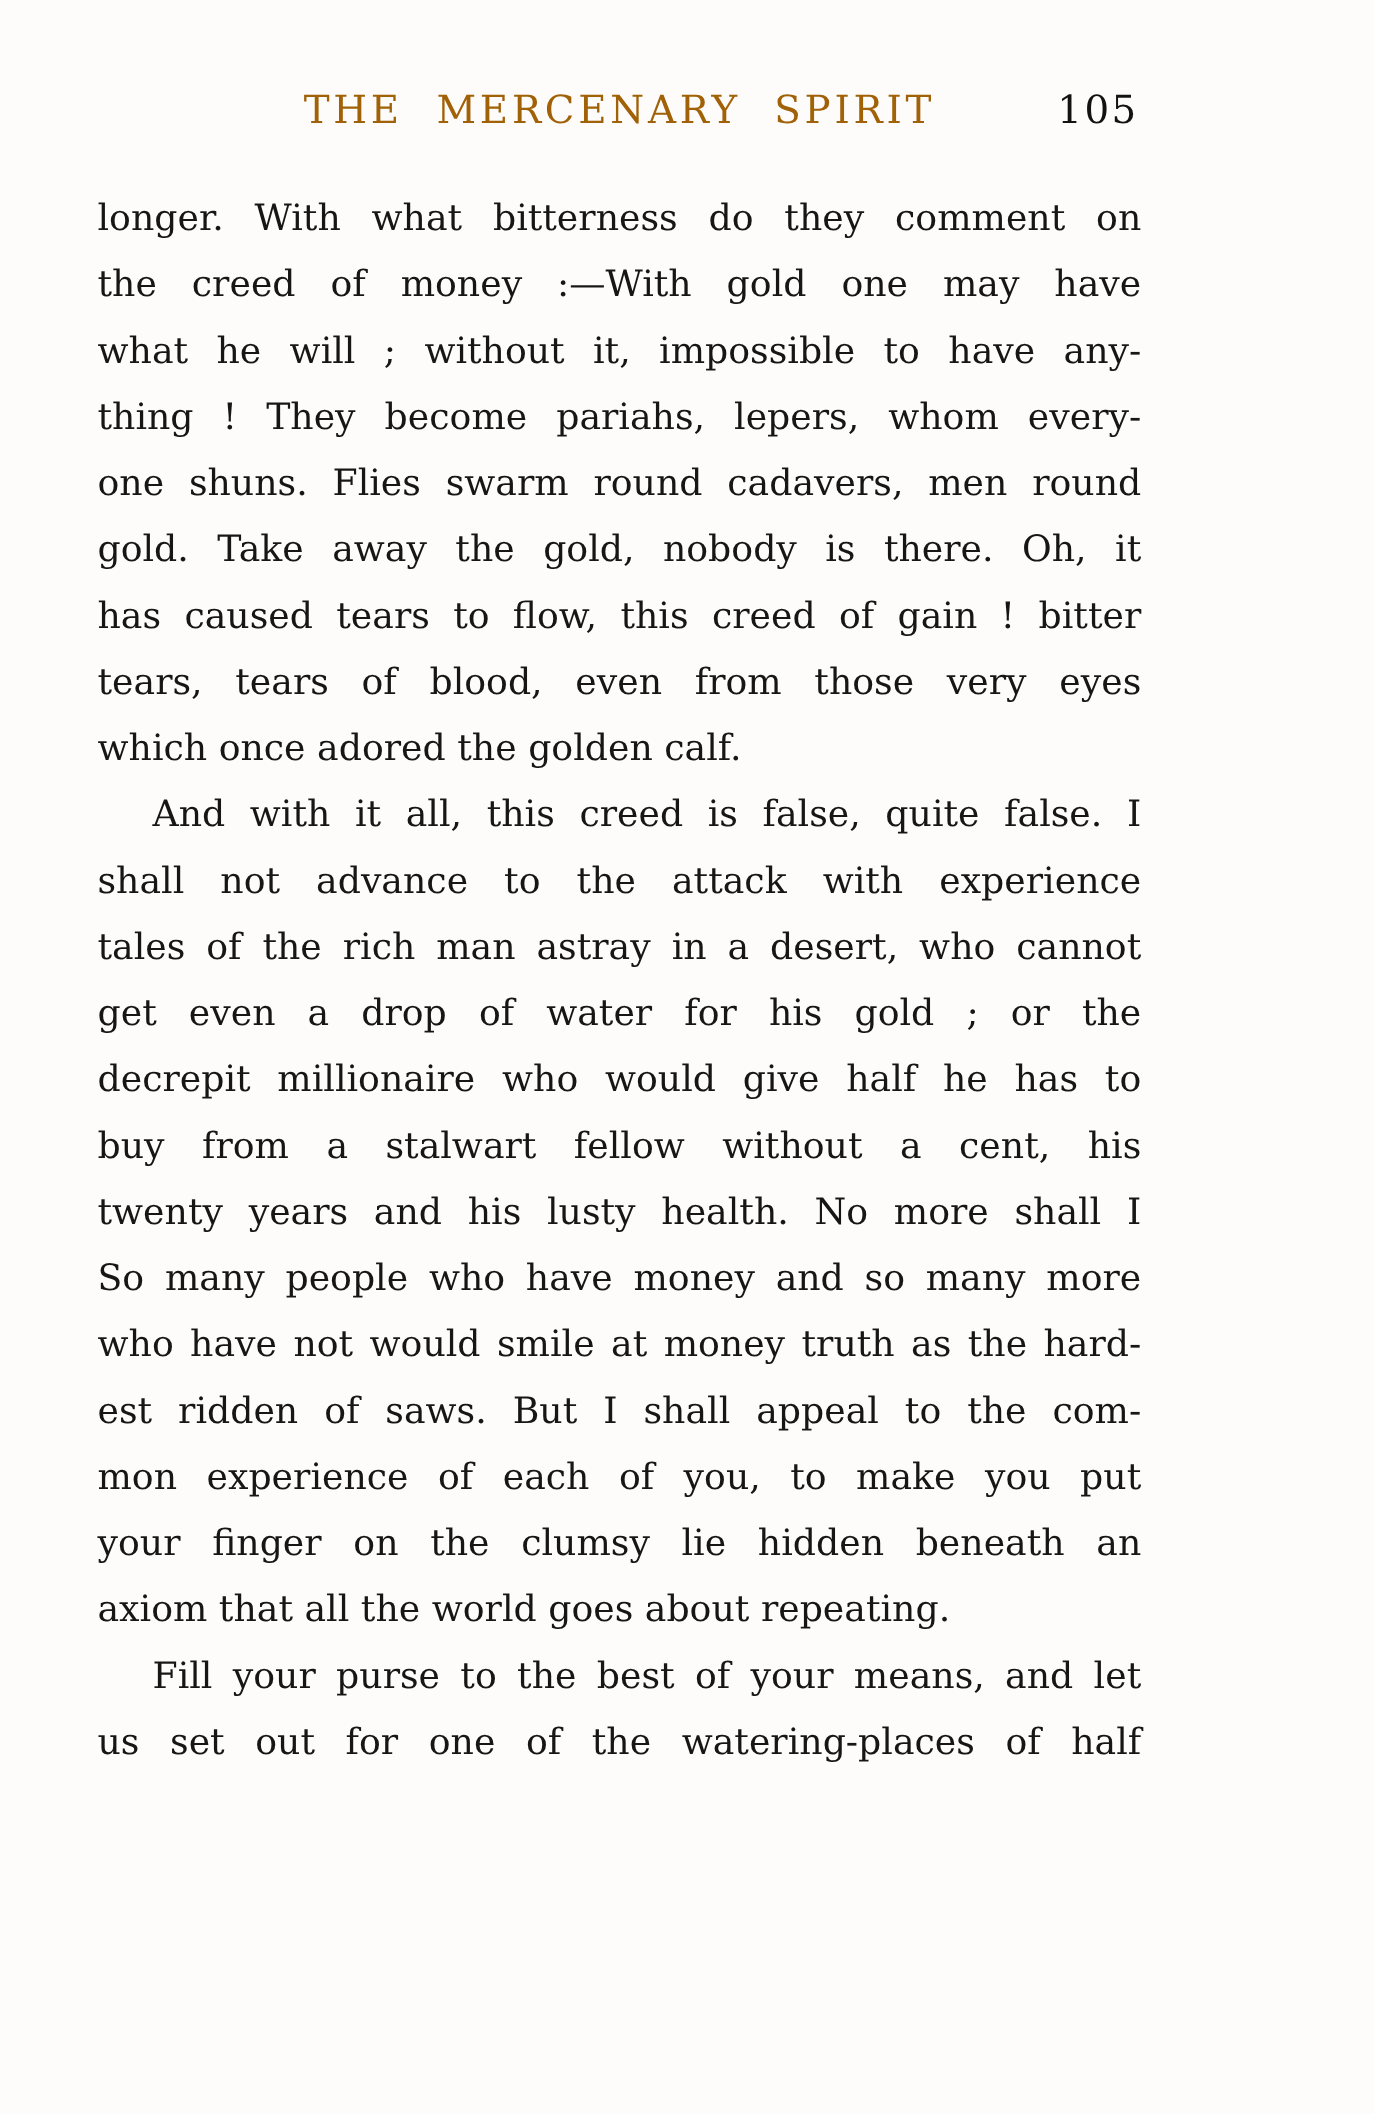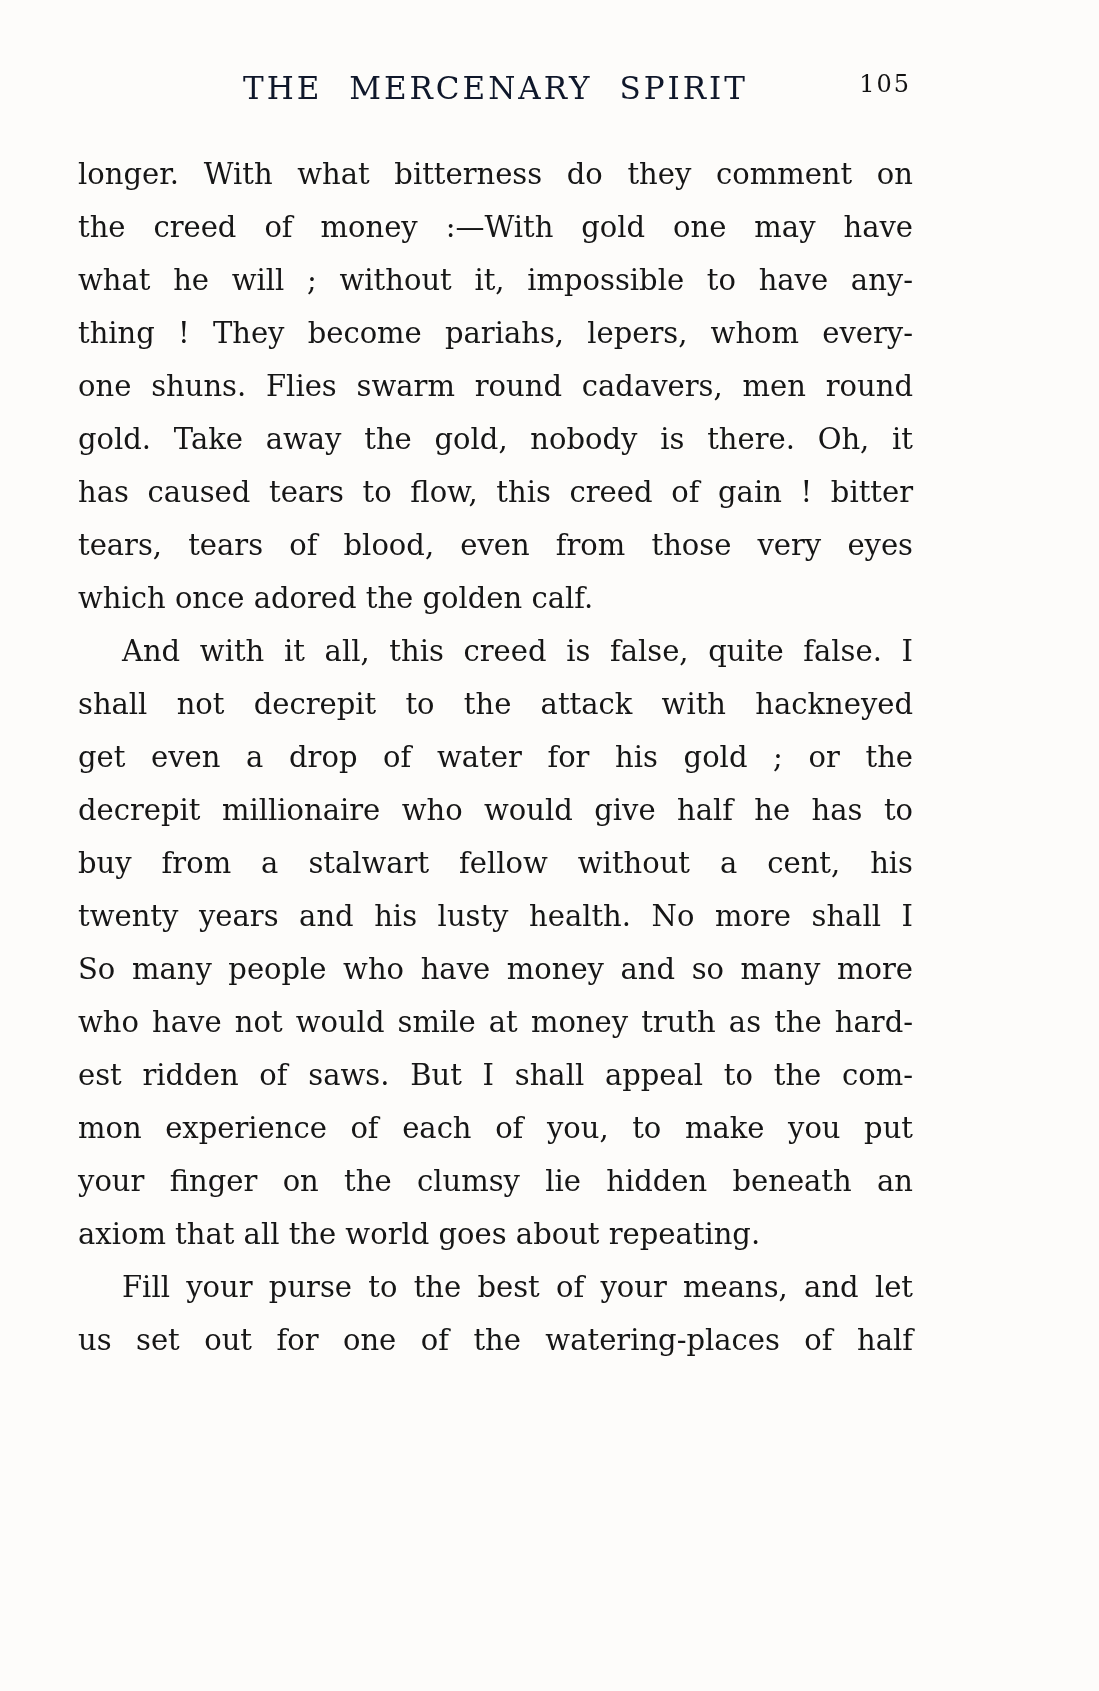--- a/index.html
+++ b/index.html
@@ -25,28 +25,28 @@
     margin-bottom: 30px;
   }
   .page-title {
     position: absolute;
     left: 0;
     right: 0;
     text-align: center;
     font-size: 31px;
     letter-spacing: 3px;
     word-spacing: 14px;
-    color: #0f172a;
+    color: #a16207;
     white-space: nowrap;
   }
   .page-number {
     position: absolute;
     right: 2px;
     top: 0;
-    font-size: 24px;
+    font-size: 31px;
     letter-spacing: 2px;
     color: #121212;
   }
   .text-body {
     position: relative;
   }
   .paragraph {
     margin: 0;
   }
   .text-line {
@@ -81,21 +81,22 @@
         <div class="text-line">what he will ; without it, impossible to have any-</div>
         <div class="text-line">thing ! They become pariahs, lepers, whom every-</div>
         <div class="text-line">one shuns. Flies swarm round cadavers, men round</div>
         <div class="text-line">gold. Take away the gold, nobody is there. Oh, it</div>
         <div class="text-line">has caused tears to flow, this creed of gain ! bitter</div>
         <div class="text-line">tears, tears of blood, even from those very eyes</div>
         <div class="text-line last-unjustified">which once adored the golden calf.</div>
       </div>
       <div class="paragraph">
         <div class="text-line first-indent">And with it all, this creed is false, quite false. I</div>
-        <div class="text-line">shall not decrepit to the attack with hackneyed</div>
+        <div class="text-line">shall not advance to the attack with experience</div>
+        <div class="text-line">tales of the rich man astray in a desert, who cannot</div>
         <div class="text-line">get even a drop of water for his gold ; or the</div>
         <div class="text-line">decrepit millionaire who would give half he has to</div>
         <div class="text-line">buy from a stalwart fellow without a cent, his</div>
         <div class="text-line">twenty years and his lusty health. No more shall I</div>
         <div class="text-line">So many people who have money and so many more</div>
         <div class="text-line">who have not would smile at money truth as the hard-</div>
         <div class="text-line">est ridden of saws. But I shall appeal to the com-</div>
         <div class="text-line">mon experience of each of you, to make you put</div>
         <div class="text-line">your finger on the clumsy lie hidden beneath an</div>
         <div class="text-line last-unjustified">axiom that all the world goes about repeating.</div>

